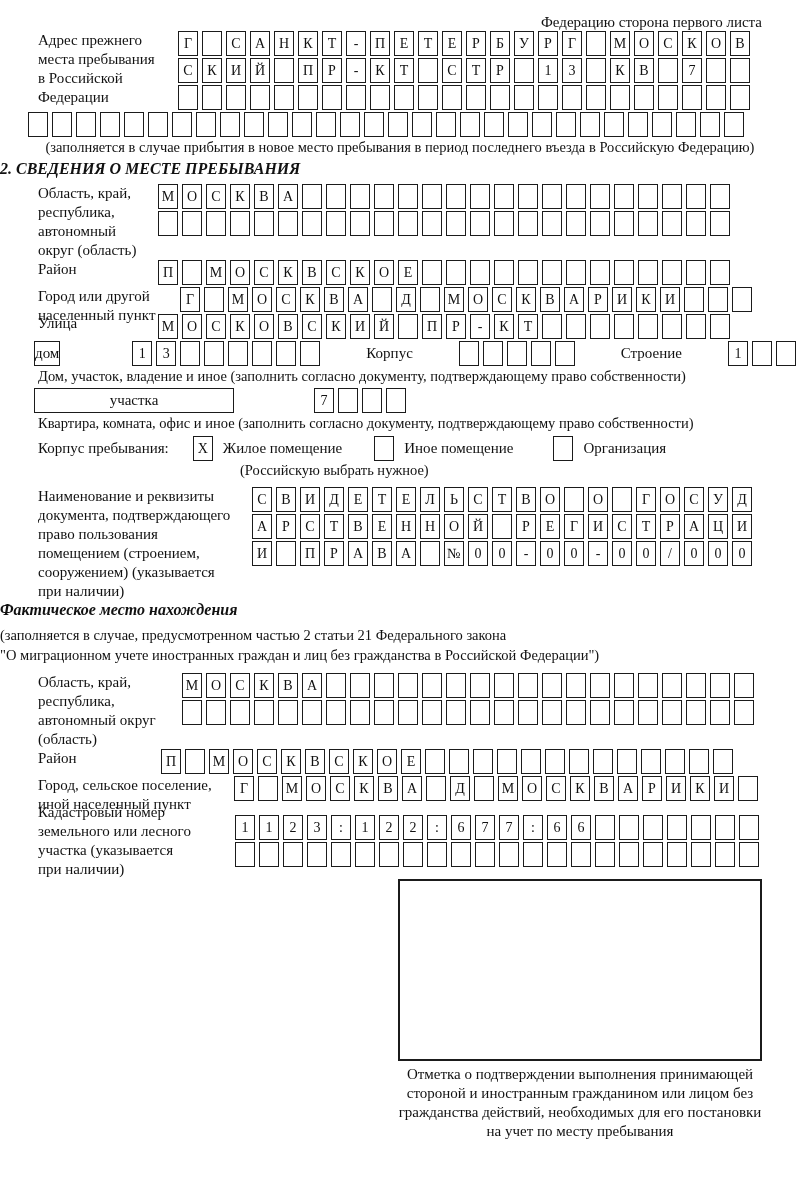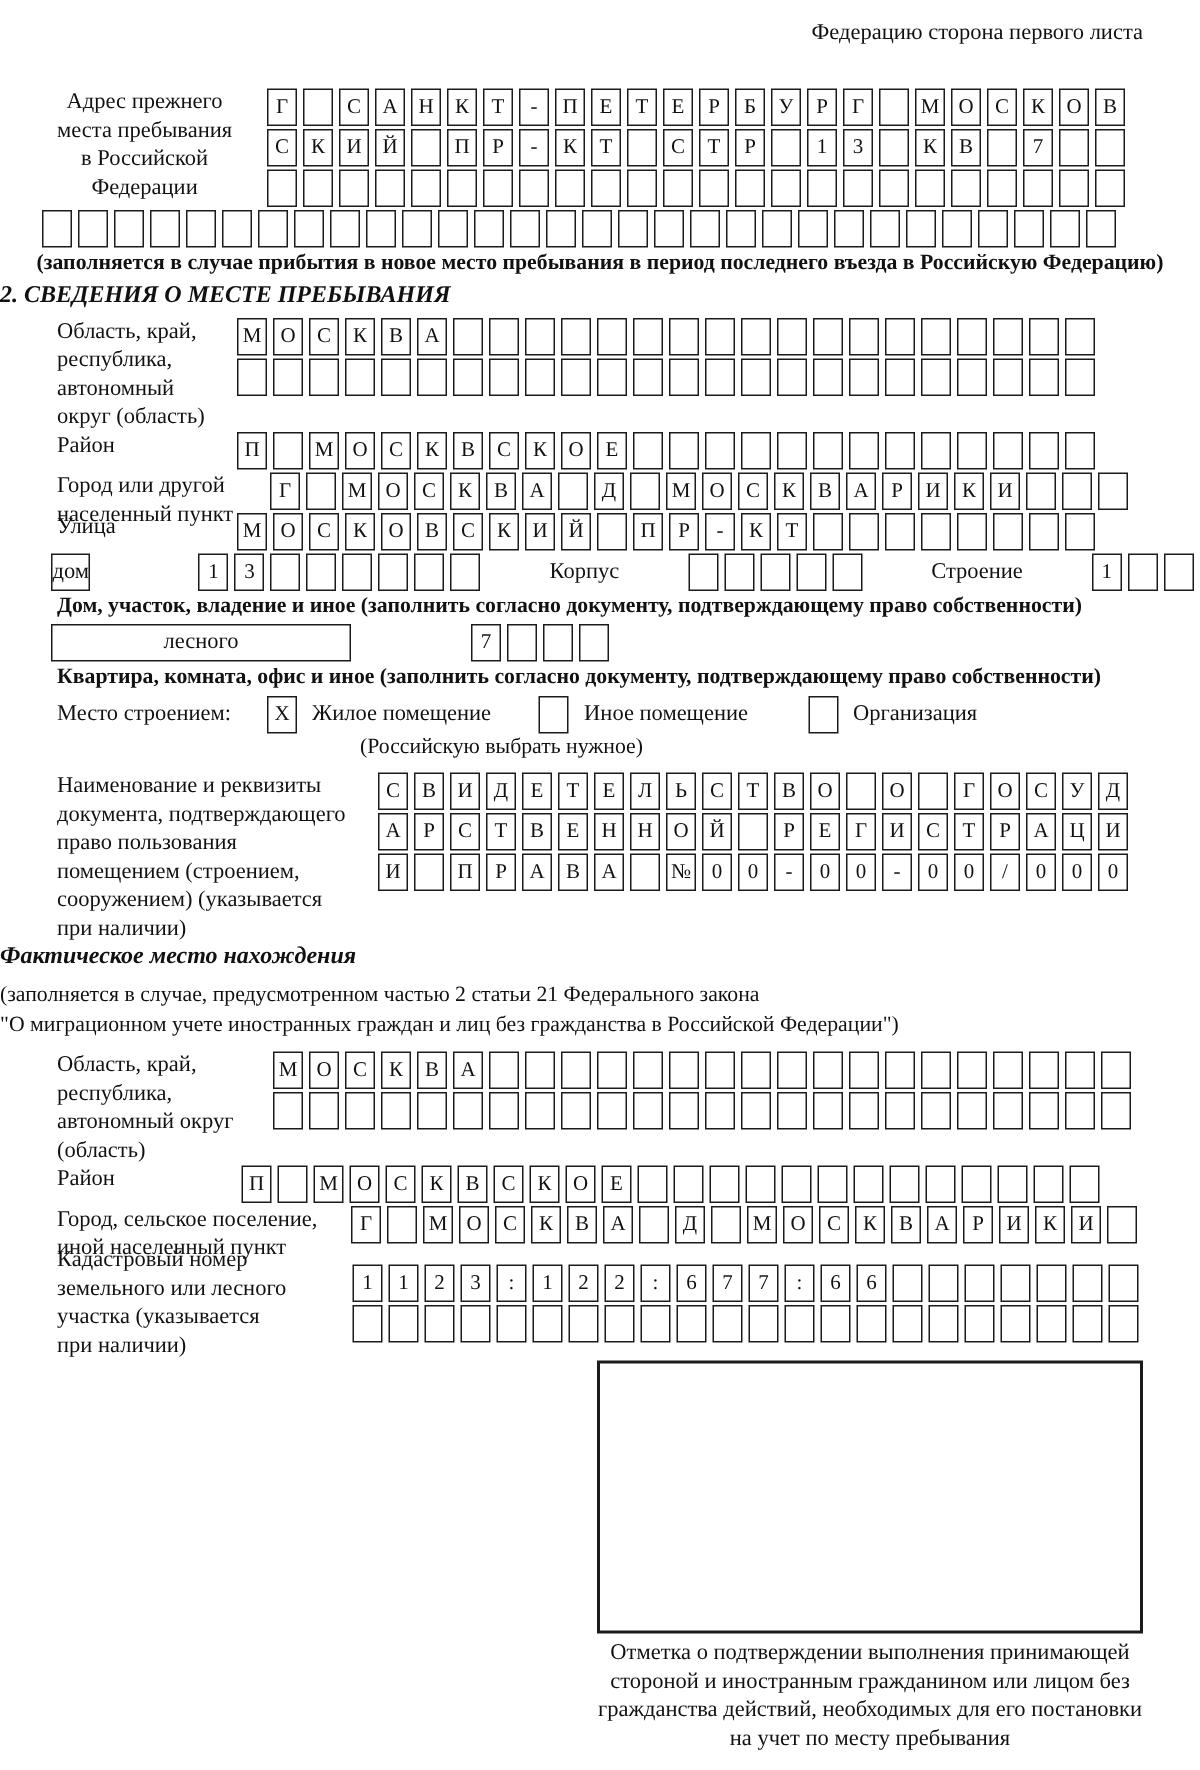--- a/index.html
+++ b/index.html
@@ -16,25 +16,25 @@
   .box-row{display:flex;gap:4px;margin-bottom:2px;}
   .cell{
     width:18px;min-width:18px;height:23px;
     border:1.5px solid #1b1b1b;
     display:flex;align-items:center;justify-content:center;
     font-size:14px;line-height:1;background:#fff;
   }
   .lbl{font-size:15px;line-height:19px;white-space:pre-line;}
   .block{position:relative;}
   .block .lbl{position:absolute;left:38px;top:0;}
-  .note{font-size:14.5px;font-weight:bold;}
+  .note{font-size:14.5px;}
   .center{text-align:center;}
   .sec-title{font-weight:bold;font-size:16px;margin:4px 0 6px 0;font-style:italic;}
   
-  .s1{margin-top:28px;text-align:center;}
+  .s1{margin-top:0;}
   .s1 .rows{margin-left:178px;}
   .fullrow{margin-left:28px;}
   
   .r158{margin-left:158px;}
   .r180{margin-left:180px;}
   .ob-block{min-height:76px;}
   
   .inline-row{display:flex;align-items:center;margin-left:34px;margin-bottom:2px;gap:36px;}
   .wide-box{
     border:1.5px solid #1b1b1b;height:23px;display:flex;align-items:center;justify-content:center;
@@ -382,33 +382,33 @@
     <div class="box-row" style="margin-bottom:0">
         <div class="cell">1</div>
         <div class="cell"></div>
         <div class="cell"></div>
         <div class="cell"></div>
       </div>
   </div>
   <div class="note note-left">Дом, участок, владение и иное (заполнить согласно документу, подтверждающему право собственности)</div>
 
   <div class="inline-row">
-    <div class="wide-box kv-w">лесного</div>
+    <div class="wide-box kv-w">участка</div>
     <div class="gap8"></div>
     <div class="box-row" style="margin-bottom:0">
         <div class="cell">7</div>
         <div class="cell"></div>
         <div class="cell"></div>
         <div class="cell"></div>
       </div>
   </div>
   <div class="note note-left">Квартира, комната, офис и иное (заполнить согласно документу, подтверждающему право собственности)</div>
 
   <div class="stay-row">
-    <span>Место строением:</span>
+    <span>Корпус пребывания:</span>
     <span class="stay-sp1"></span>
     <span class="cell">X</span>
     <span>Жилое помещение</span>
     <span class="stay-sp2"></span>
     <span class="cell"></span>
     <span>Иное помещение</span>
     <span class="stay-sp3"></span>
     <span class="cell"></span>
     <span>Организация</span>
   </div>

